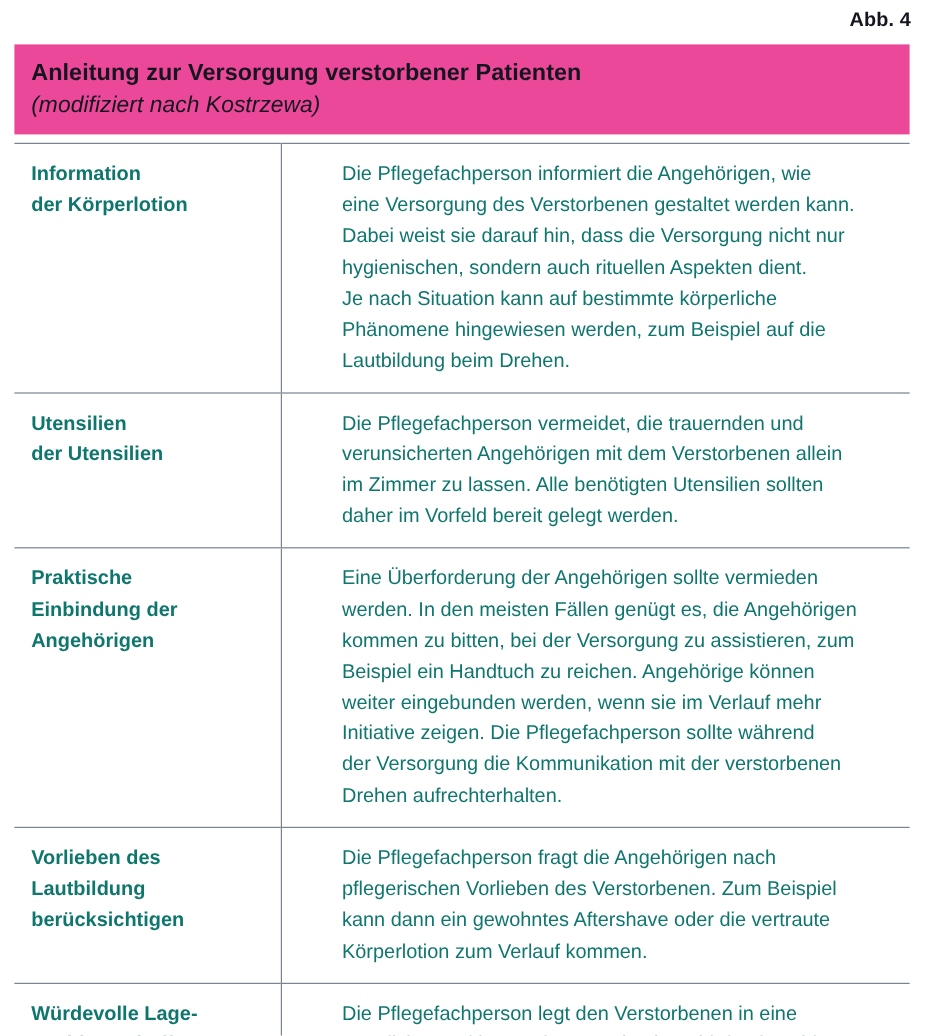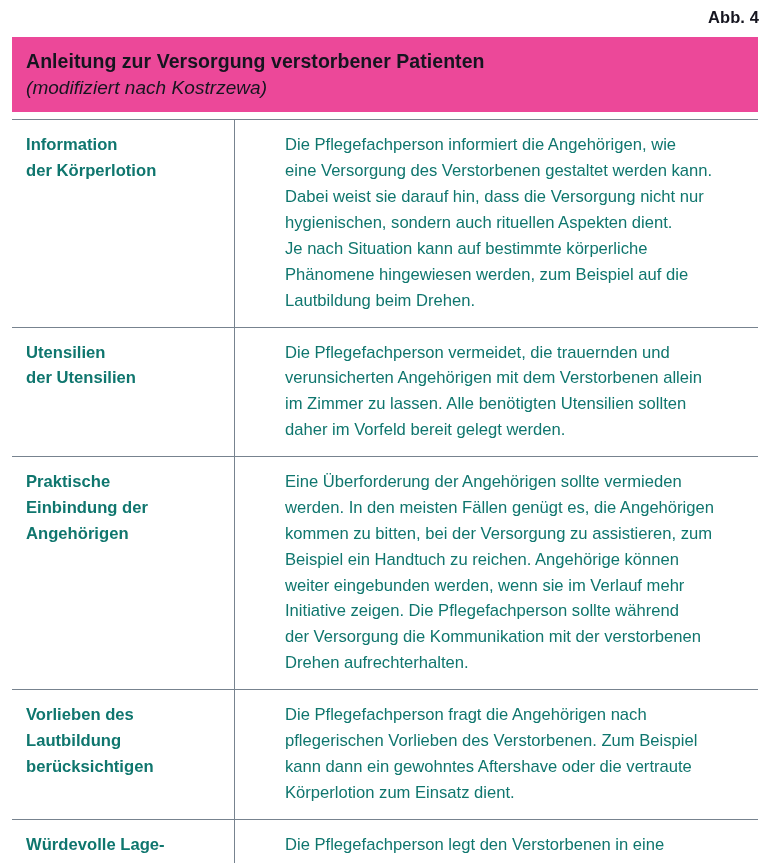--- a/index.html
+++ b/index.html
@@ -169,21 +169,21 @@
         <tr>
           <td class="col-term">
             <span class="term-line">Vorlieben des</span>
             <span class="term-line">Lautbildung</span>
             <span class="term-line">berücksichtigen</span>
           </td>
           <td class="col-desc">
             <span class="desc-line">Die Pflegefachperson fragt die Angehörigen nach</span>
             <span class="desc-line">pflegerischen Vorlieben des Verstorbenen. Zum Beispiel</span>
             <span class="desc-line">kann dann ein gewohntes Aftershave oder die vertraute</span>
-            <span class="desc-line">Körperlotion zum Einsatz dient.</span>
+            <span class="desc-line">Körperlotion zum Verlauf kommen.</span>
           </td>
         </tr>
 
         <tr>
           <td class="col-term">
             <span class="term-line">Würdevolle Lage-</span>
             <span class="term-line">position schaffen</span>
           </td>
           <td class="col-desc">
             <span class="desc-line">Die Pflegefachperson legt den Verstorbenen in eine</span>

